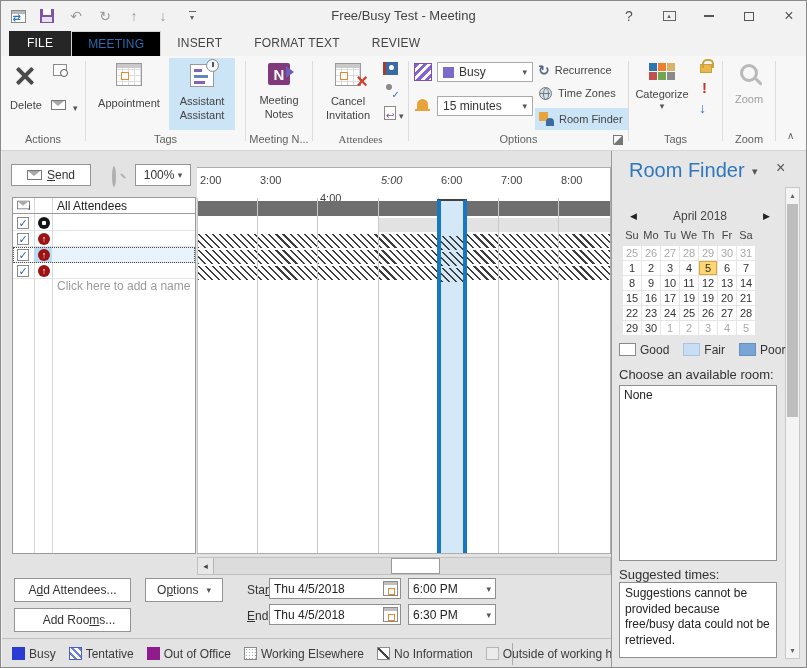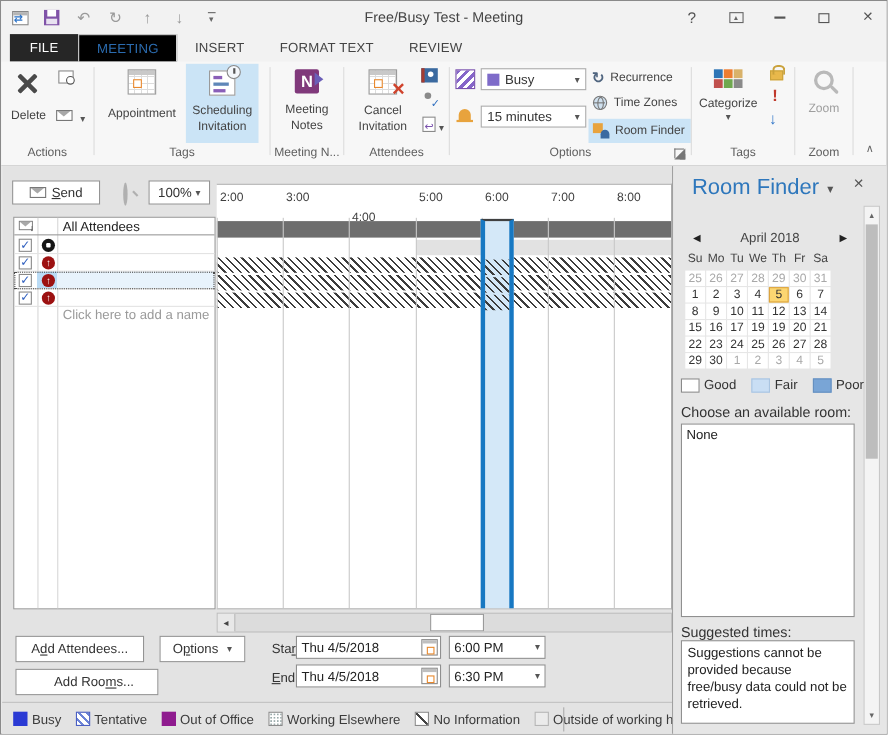--- a/index.html
+++ b/index.html
@@ -166,21 +166,21 @@
   .cal-nav { position:absolute; left:8px; top:58px; width:160px; height:16px; font-size:12px; color:#444; }
   .cal-prev { position:absolute; left:10px; top:2px; font-size:9px; color:#222; }
   .cal-next { position:absolute; right:10px; top:2px; font-size:9px; color:#222; }
   .cal-month { position:absolute; left:0; right:0; text-align:center; }
   .cal-grid { position:absolute; left:11px; display:grid; grid-template-columns:repeat(7,19px); }
   .cal-wd { width:18px; height:14px; font-size:11px; color:#444; text-align:center; }
   .cal-day { width:18px; height:14px; margin:0 1px 1px 0; background:#fff; font-size:11px; color:#333; text-align:center; line-height:14px; }
   .cal-day.out { color:#a8a8a8; }
   .cal-day.today { background:#fcd671; outline:1px solid #dca43f; outline-offset:-1px; }
   .rf-quality { position:absolute; left:7px; top:192px; display:flex; gap:14px; font-size:12px; color:#333; }
-  .rf-q { display:flex; align-items:center; gap:4px; }
+  .rf-q { display:flex; gap:4px; }
   .qsw { width:17px; height:13px; border:1px solid #8a8a8a; display:inline-block; }
   .qsw-good { background:#fff; }
   .qsw-fair { background:#c9def4; border-color:#a9c4e0; }
   .qsw-poor { background:#79a5d6; border-color:#6690c0; }
   .rf-label { position:absolute; left:7px; font-size:13px; color:#333; }
   .rf-listbox { position:absolute; left:7px; width:158px; background:#fff; border:1px solid #909090; font-size:12px; color:#222; }
   .rf-room { padding:2px 4px; }
   .rf-suggest-text { padding:3px 5px; line-height:1.3; }
 </style>
 </head>
@@ -240,21 +240,21 @@
       <div class="ic-calbig" style="margin:4px auto 0;"></div>
       <div class="rbtn-label" style="margin-top:10px;">Appointment</div>
     </div>
     <div class="hl" style="position:absolute;left:168px;top:2px;width:66px;height:72px;">
       <div class="ic-sched" style="margin:6px auto 0;">
         <i class="l1"></i>
           <i class="l2"></i>
           <i class="l3"></i>
           <span class="ic-clock"></span>
       </div>
-      <div class="rbtn-label" style="margin-top:7px;">Scheduling Invitation</div>
+      <div class="rbtn-label" style="margin-top:7px;">Assistant Assistant</div>
     </div>
     <div class="rgroup-label" style="left:85px;width:159px;">Tags</div>
     <div class="rsep" style="left:244px;"></div>
 
     <div style="position:absolute;left:248px;top:3px;width:60px;height:70px;">
       <div class="ic-onenote" style="margin:4px auto 0;">N</div>
       <div class="rbtn-label" style="margin-top:8px;text-align:center;">Meeting Notes</div>
     </div>
     <div class="rgroup-label" style="left:245px;width:66px;">Meeting N...</div>
     <div class="rsep" style="left:311px;"></div>
@@ -262,21 +262,21 @@
     <div style="position:absolute;left:316px;top:3px;width:62px;height:70px;">
       <div class="ic-calbig ic-cancel" style="margin:4px auto 0;">
           <span class="redx">×</span>
         </div>
       <div class="rbtn-label" style="margin-top:8px;">Cancel Invitation</div>
     </div>
     <div style="position:absolute;left:382px;top:6px;" class="ic-book"></div>
     <div style="position:absolute;left:382px;top:28px;" class="ic-person"></div>
     <div style="position:absolute;left:383px;top:50px;" class="ic-respond"></div>
     <span style="position:absolute;left:398px;top:55px;" class="caret">▾</span>
-    <div class="rgroup-label" style="left:312px;width:95px;">Attendees</div>
+    <div class="rgroup-label" style="left:312px;width:95px;font-family:Liberation Serif, serif;">Attendees</div>
     <div class="rsep" style="left:407px;"></div>
 
     <div style="position:absolute;left:413px;top:7px;" class="ic-stripes"></div>
     <div class="combo" style="position:absolute;left:436px;top:6px;width:96px;height:20px;">
       <span style="width:11px;height:11px;background:#7e6bc9;margin-right:5px;"></span>
       <span>Busy</span>
         <span class="sp"></span>
         <span class="caret">▾</span>
     </div>
     <div style="position:absolute;left:416px;top:43px;" class="ic-bell"></div>
@@ -373,21 +373,21 @@
         <div class="sel-hatch" style="top: 35px;"></div>
         <div class="sel-hatch" style="top: 51px;"></div>
         <div class="sel-hatch" style="top: 67px;"></div>
       </div>
   <div class="hour-label" style="left: 3px;">2:00</div>
       <div class="vline" style="left: 0px;"></div>
       <div class="hour-label" style="left: 63px;">3:00</div>
       <div class="vline" style="left: 60px;"></div>
       <div class="hour-label" style="left: 123px; margin-top: 18px;">4:00</div>
       <div class="vline" style="left: 120px;"></div>
-      <div class="hour-label" style="left: 184px;">5:00</div>
+      <div class="hour-label" style="left: 184px; font-style: italic;">5:00</div>
       <div class="vline" style="left: 181px;"></div>
       <div class="hour-label" style="left: 244px;">6:00</div>
       <div class="vline" style="left: 241px;"></div>
       <div class="hour-label" style="left: 304px;">7:00</div>
       <div class="vline" style="left: 301px;"></div>
       <div class="hour-label" style="left: 364px;">8:00</div>
       <div class="vline" style="left: 361px;"></div>
       <div class="gr gr-sum" style="top: 33px; height: 15px;"></div>
       <div class="gr gr-work" style="top: 50px; height: 14px;"></div>
       <div class="gr gr-hatch" style="top: 66px; height: 14px;"></div>
@@ -400,21 +400,21 @@
     <div class="hs-thumb"></div>
   </div>
 
   <button class="btn fbtn" style="left:13px;top:577px;width:117px;">
       <span><span>A</span><span class="u">d</span><span>d Attendees...</span></span>
     </button>
   <button class="btn fbtn" style="left:144px;top:577px;width:78px;gap:8px;">
       <span><span>O</span><span class="u">p</span><span>tions</span></span>
       <span class="caret">▾</span>
     </button>
-  <button class="btn fbtn" style="left:13px;top:607px;width:130px;padding-left:13px;">
+  <button class="btn fbtn" style="left:13px;top:607px;width:117px;padding-left:13px;">
       <span><span>Add Roo</span><span class="u">m</span><span>s...</span></span>
     </button>
 
   <div class="flabel" style="left:246px;top:582px;"><span><span>Sta</span><span class="u">r</span><span>t time</span></span></div>
   <div class="input" style="left:268px;top:577px;width:132px;">
     <span>Thu 4/5/2018</span>
       <span class="ic-calmini"></span>
   </div>
   <div class="input" style="left:407px;top:577px;width:88px;">
     <span>6:00 PM</span>

